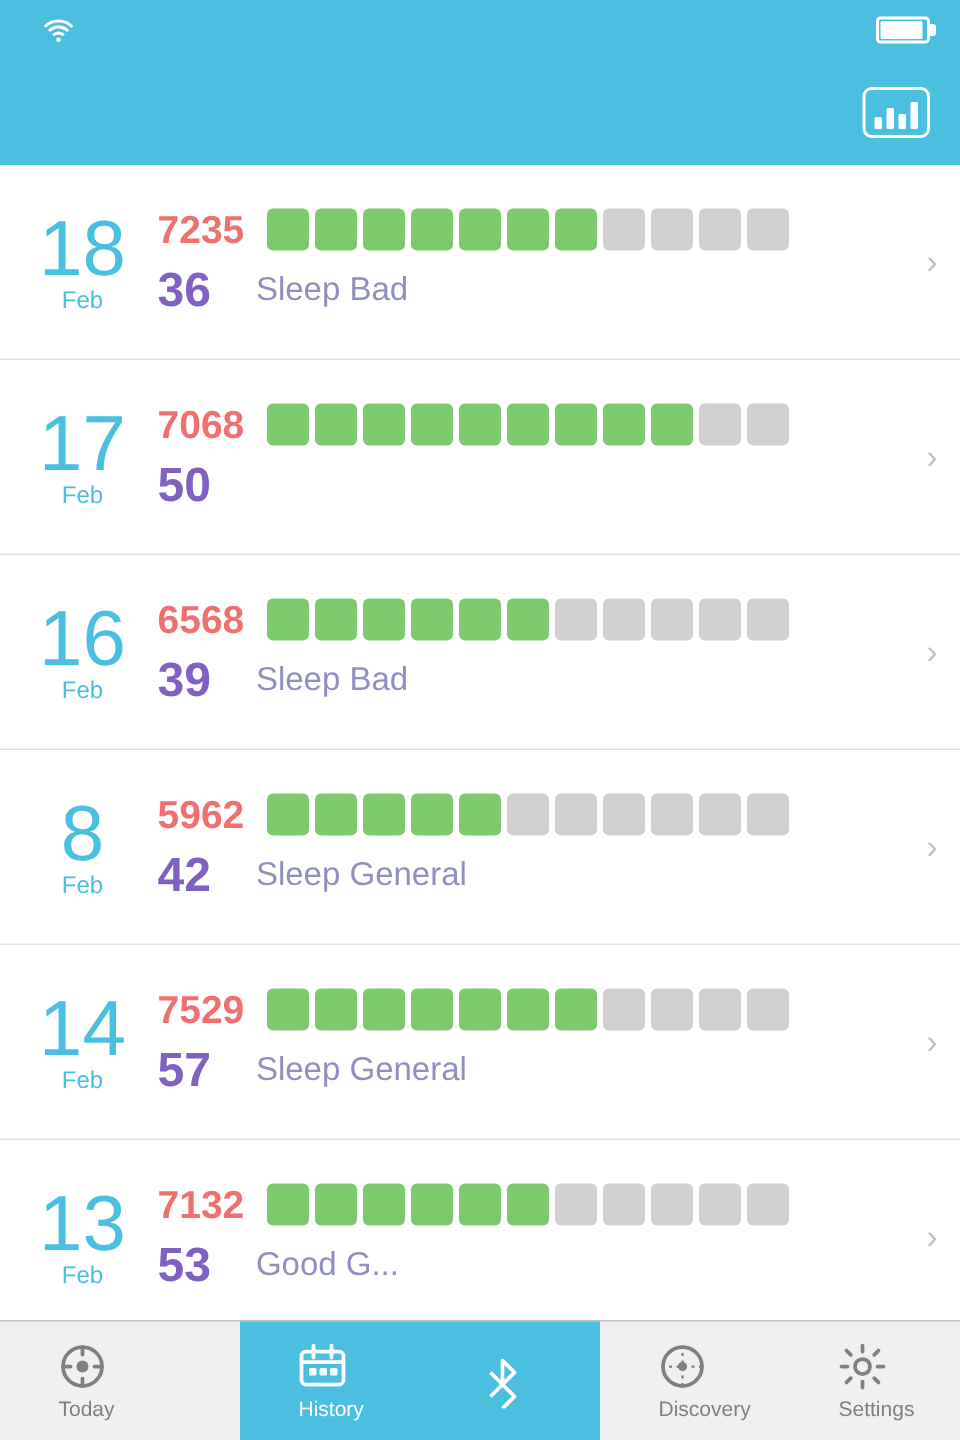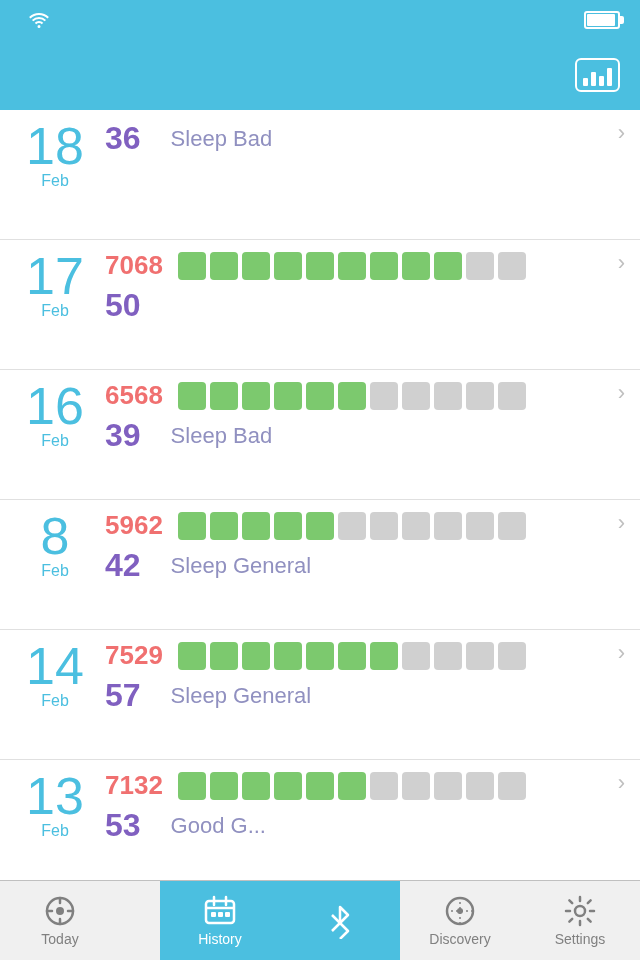--- a/index.html
+++ b/index.html
@@ -84,21 +84,21 @@
       height: calc(960px - 40px - 70px - 80px);
       overflow: hidden;
       background: #f5f5f5;
     }
 
     
     .day-row {
       background: white;
       border-bottom: 1px solid #e0e0e0;
       display: flex;
-      align-items: flex-start;
+      align-items: center;
       padding: 10px 15px;
       height: 130px;
     }
 
     .day-date {
       width: 80px;
       text-align: center;
       flex-shrink: 0;
     }
     .day-number {
@@ -179,24 +179,25 @@
       background: #f0f0f0;
       border-top: 1px solid #c0c0c0;
       display: flex;
       align-items: stretch;
     }
 
     .tab-item {
       flex: 1;
       display: flex;
       flex-direction: column;
-      align-items: center;
+      align-items: flex-start;
       justify-content: center;
       gap: 4px;
       cursor: pointer;
+      padding-left: 39px;
     }
     .tab-item.active {
       background: #4bbfe0;
       margin-left: 40px;
     }
     .tab-item.active .tab-label { color: white; }
 
     .tab-label {
       font-size: 14px;
       color: #808080;
@@ -232,20 +233,36 @@
   </div>
 </div>
 
 <div class="content" id="content-area">
 <div class="day-row">
     <div class="day-date">
       <div class="day-number">18</div>
       <div class="day-month">Feb</div>
     </div>
     <div class="day-info">
+      <div class="top-row">
+        <span class="steps-count">7235</span>
+        <div class="progress-bar">
+            <div class="progress-block block-green"></div>
+            <div class="progress-block block-green"></div>
+            <div class="progress-block block-green"></div>
+            <div class="progress-block block-green"></div>
+            <div class="progress-block block-green"></div>
+            <div class="progress-block block-green"></div>
+            <div class="progress-block block-green"></div>
+            <div class="progress-block block-gray"></div>
+            <div class="progress-block block-gray"></div>
+            <div class="progress-block block-gray"></div>
+            <div class="progress-block block-gray"></div>
+          </div>
+      </div>
       <div class="bottom-row">
         <span class="sleep-score">36</span>
         <span class="sleep-label">Sleep Bad</span>
       </div>
     </div>
     <div class="chevron">›</div>
   </div>
     <div class="day-row">
     <div class="day-date">
       <div class="day-number">17</div>

